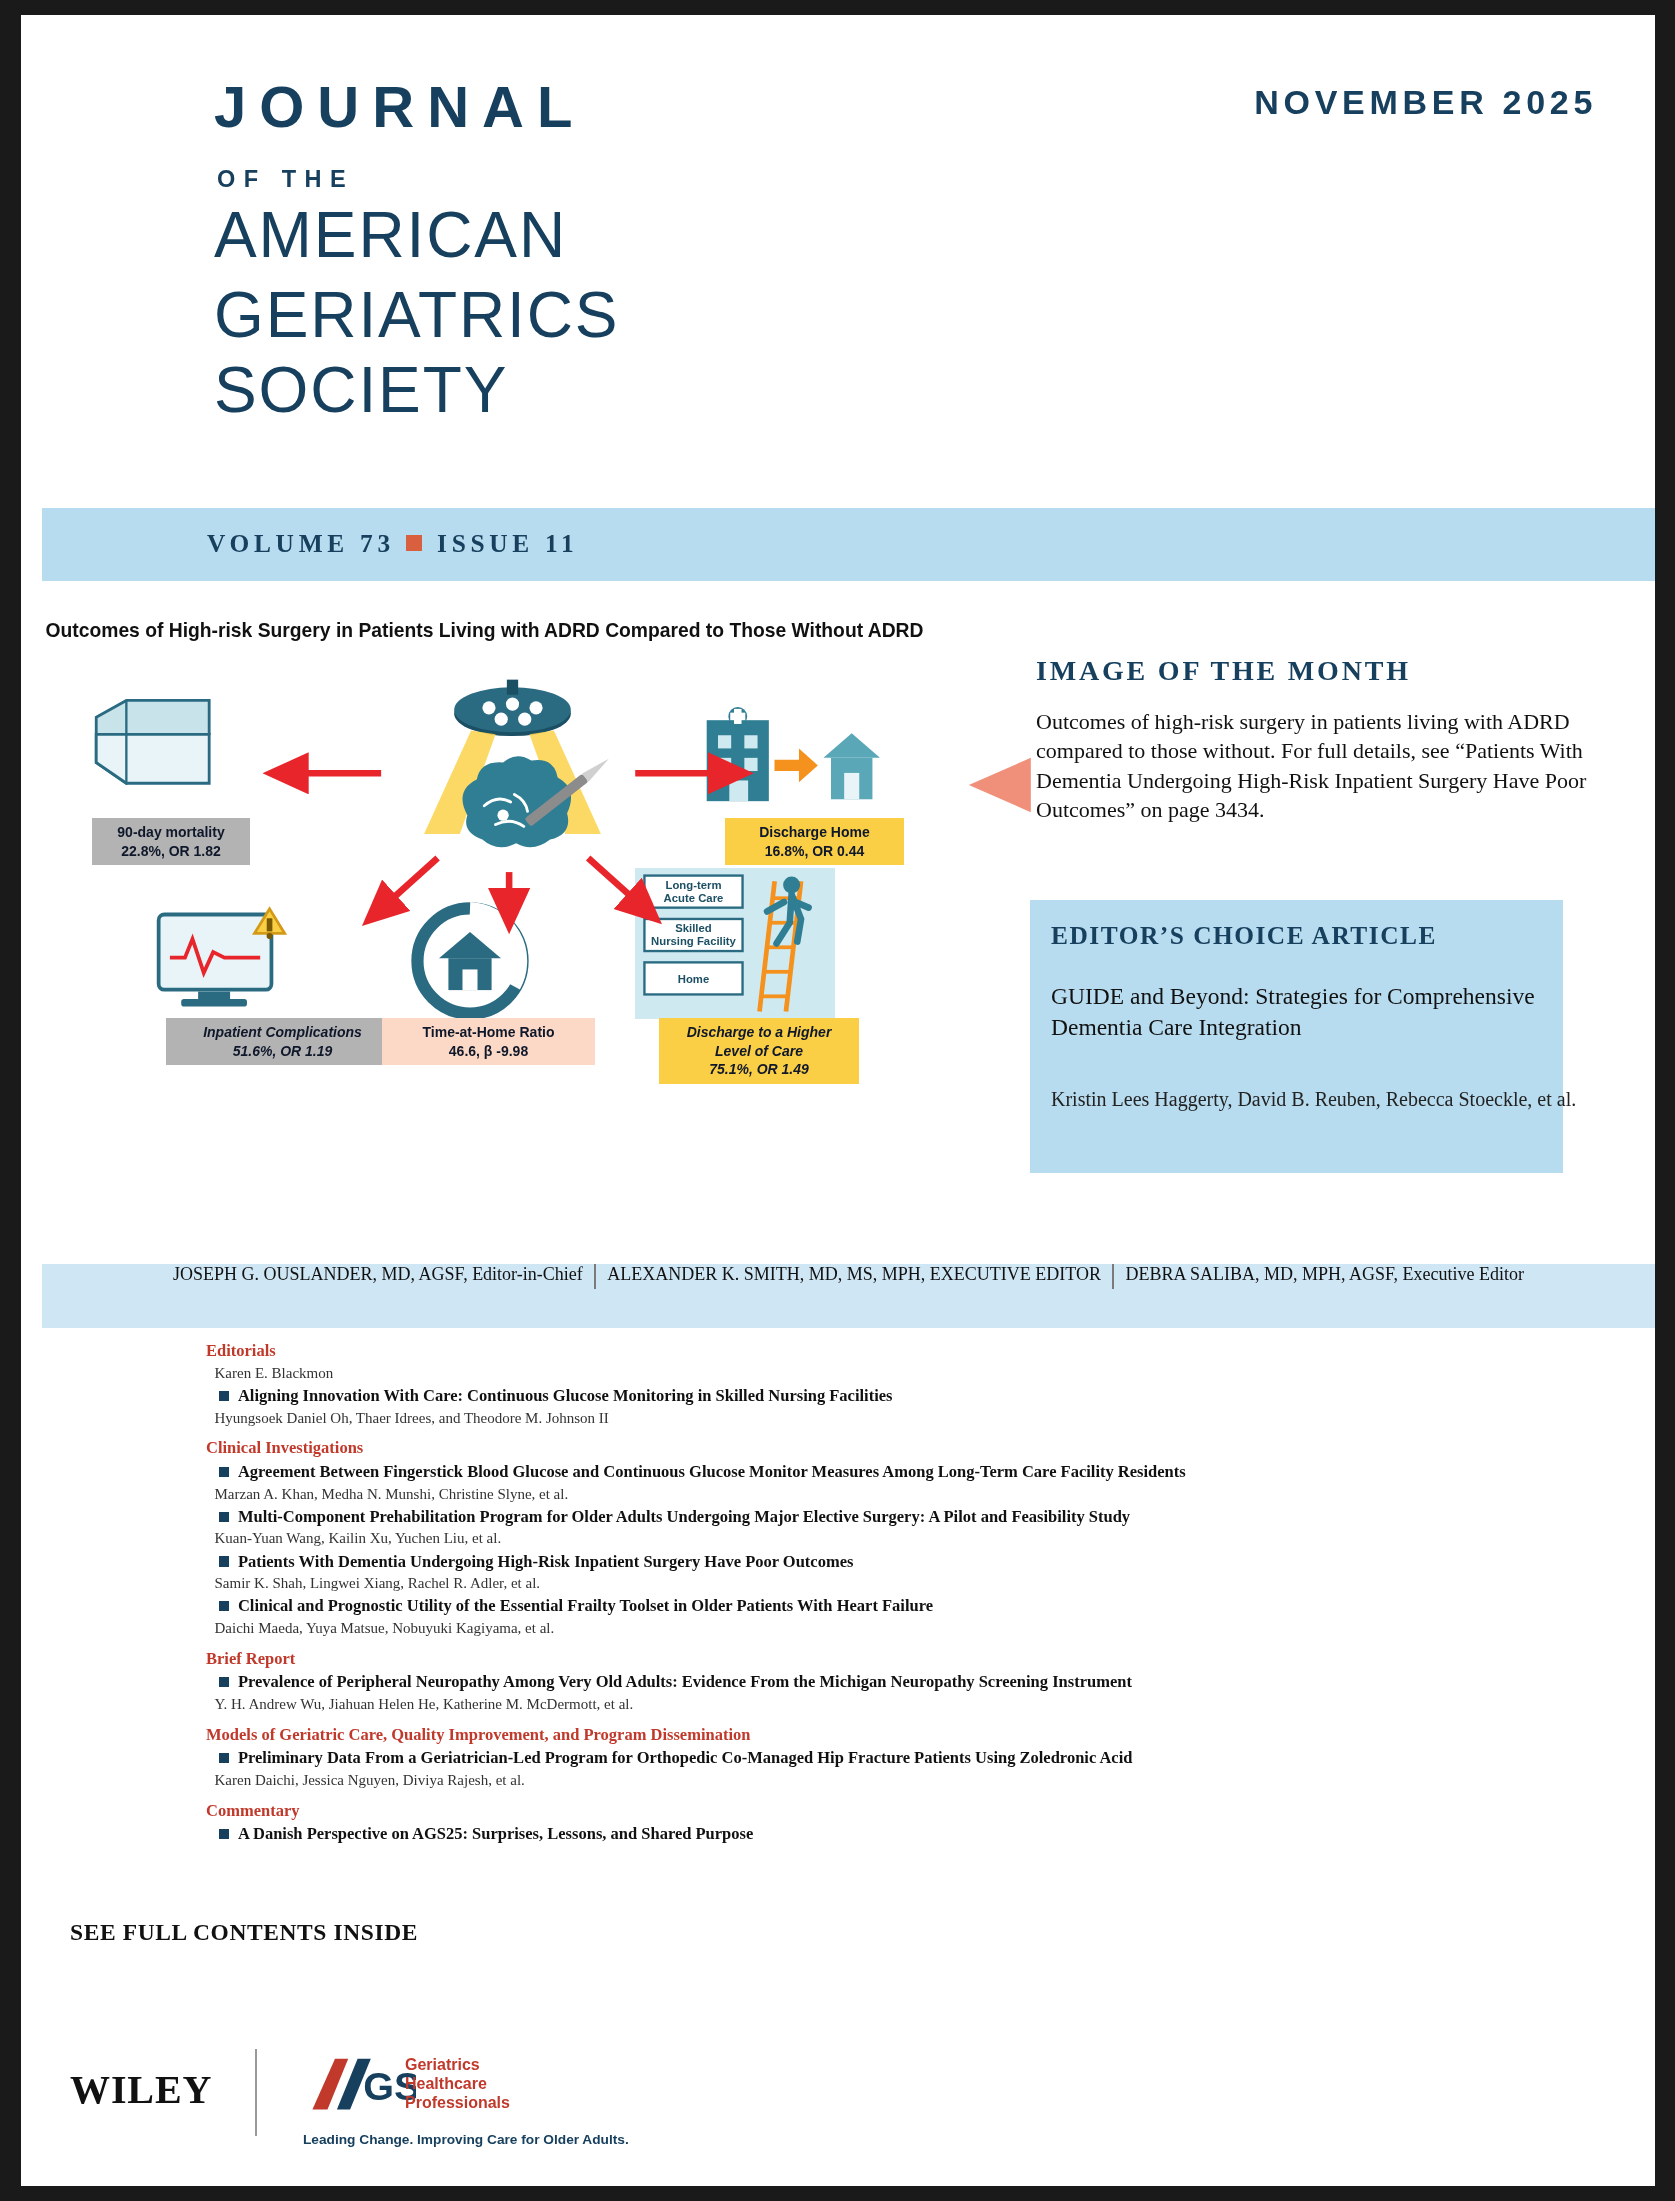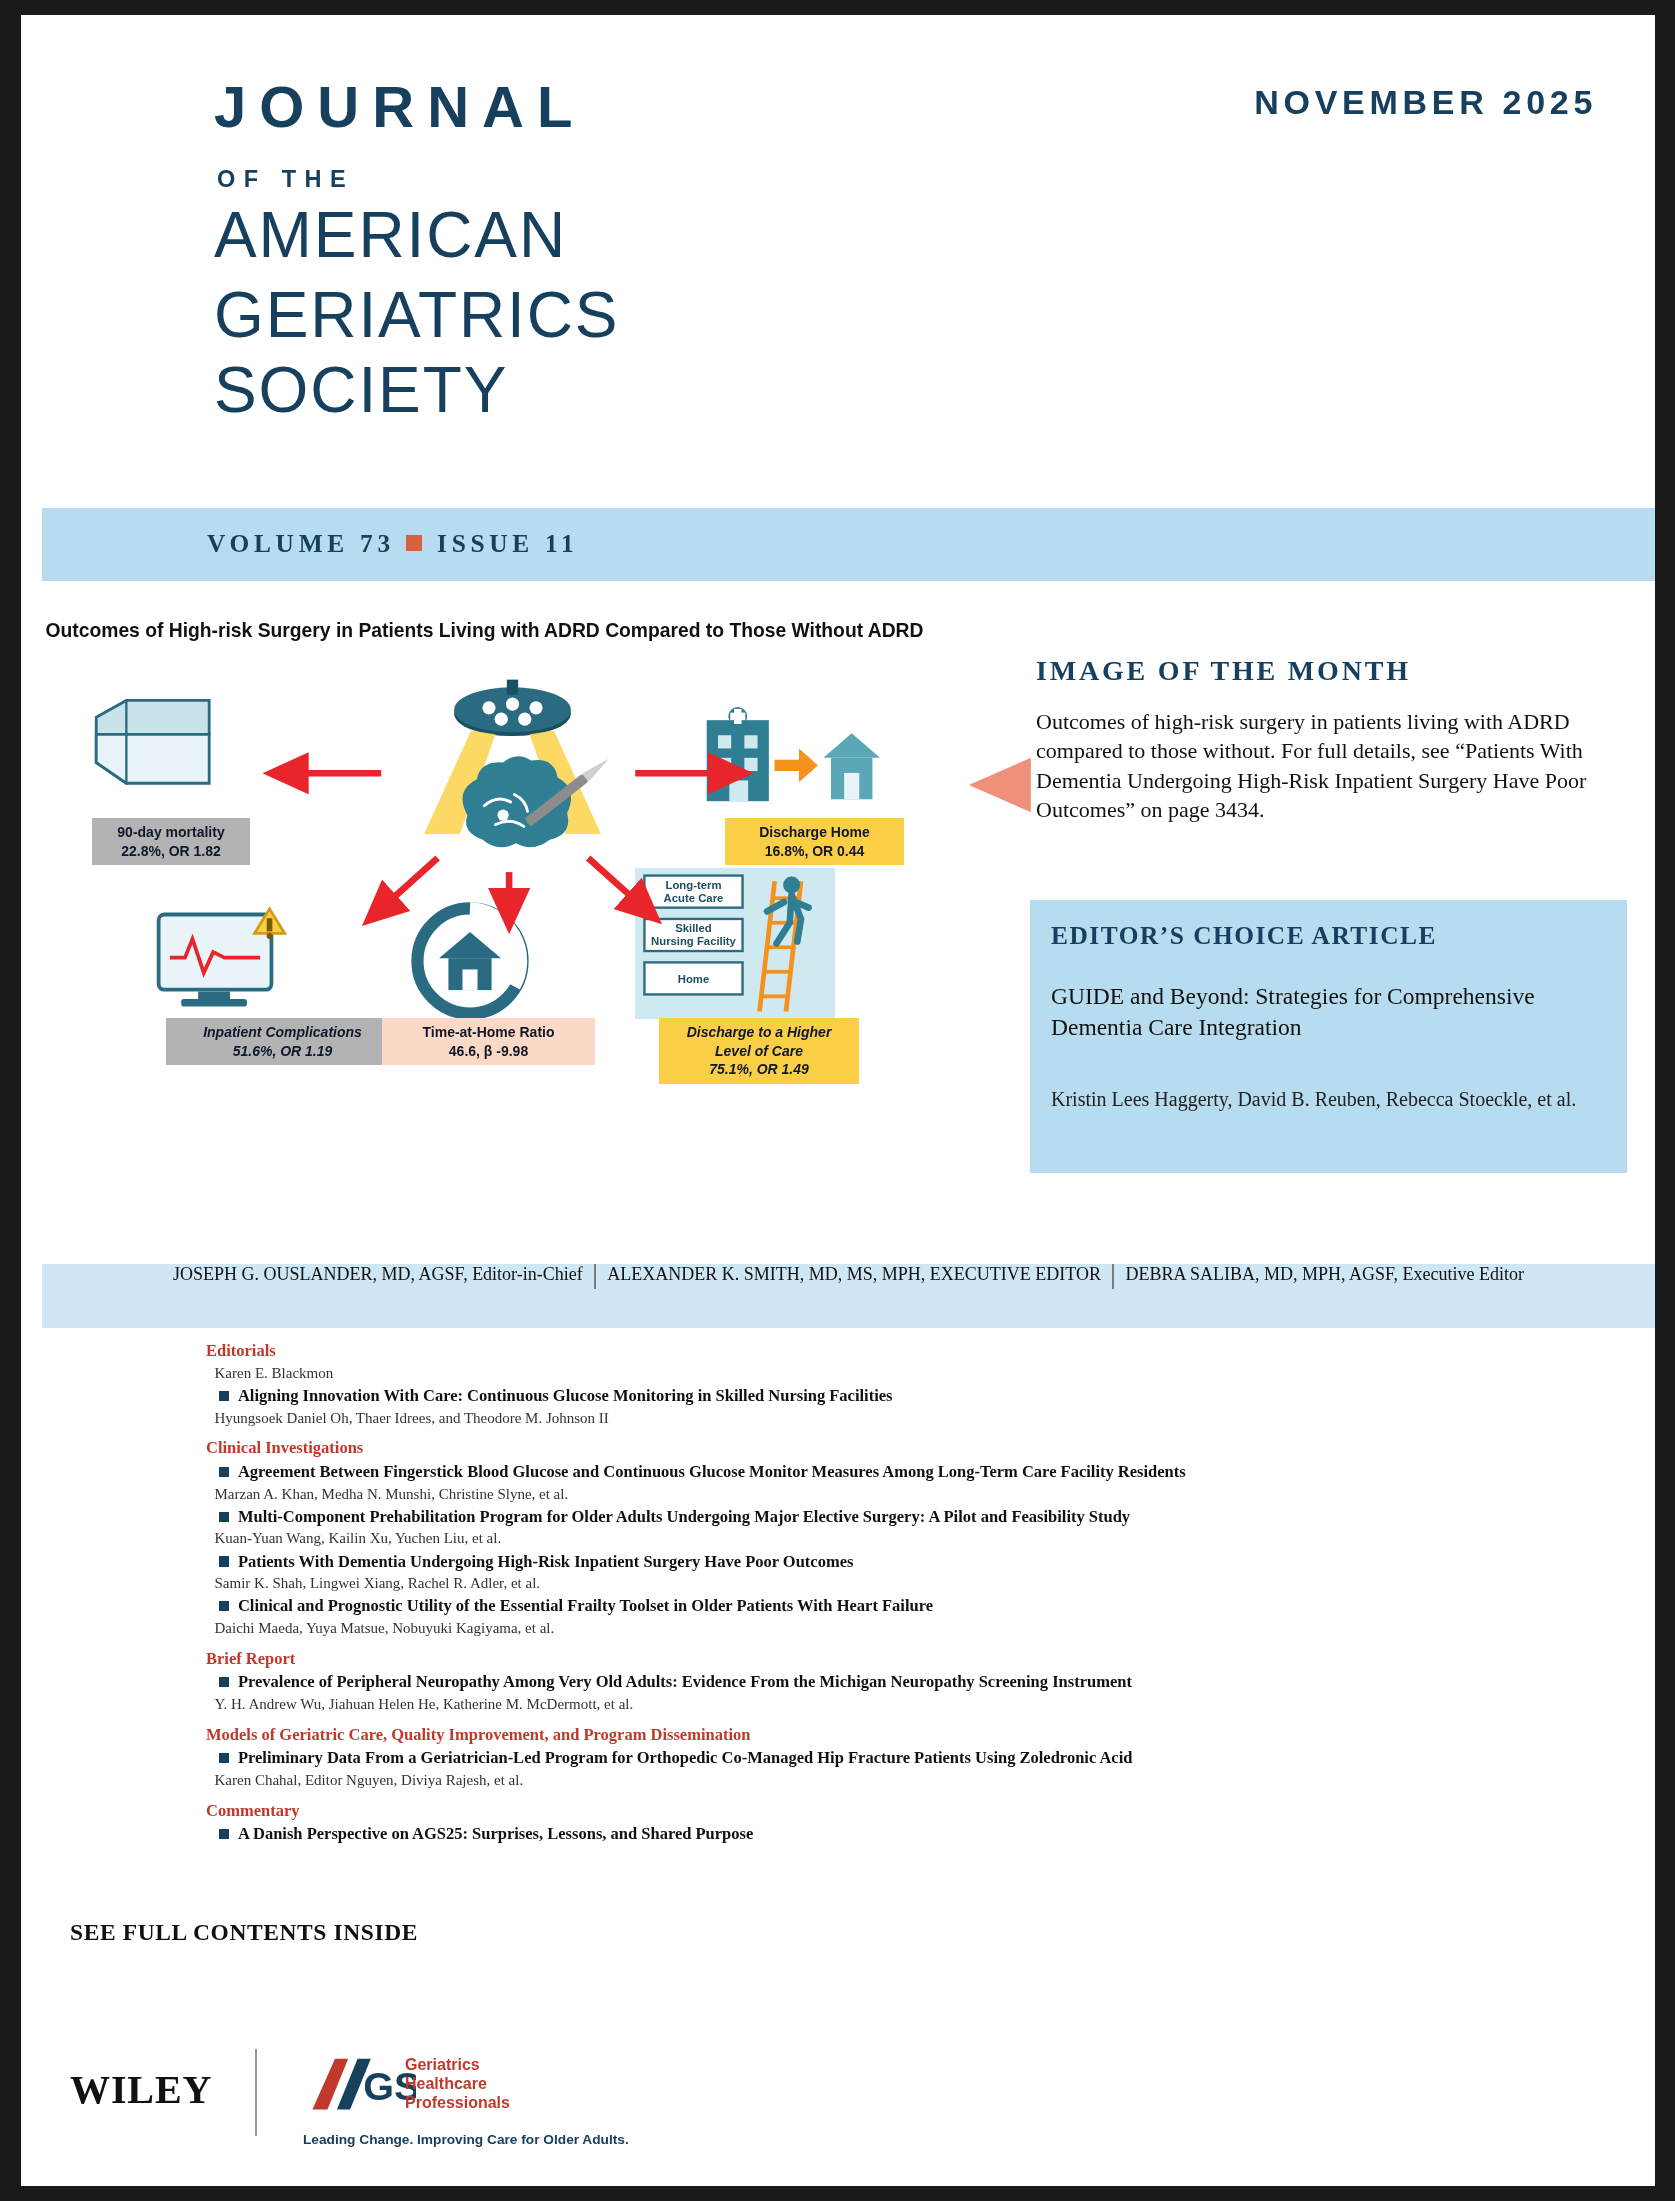--- a/index.html
+++ b/index.html
@@ -156,21 +156,21 @@
     width: 584px;
     color: #111;
     font-family: "Liberation Serif", serif;
     font-size: 22px;
     line-height: 1.33;
   }
   .ec-box {
     position: absolute;
     left: 1009px;
     top: 885px;
-    width: 597px;
+    width: 533px;
     height: 273px;
     background: #b8dcef;
   }
   .ec-title {
     position: absolute;
     left: 21px;
     top: 21px;
     color: #17405e;
     font-family: "Liberation Serif", serif;
     font-weight: bold;
@@ -553,21 +553,21 @@
     </div>
     <div class="toc-authors">Y. H. Andrew Wu, Jiahuan Helen He, Katherine M. McDermott, et al.</div>
 
     <div class="toc-sec">Models of Geriatric Care, Quality Improvement, and Program Dissemination</div>
     <div class="toc-item">
       <div class="toc-bullet"></div>
       <div class="toc-texts">
         <div class="toc-title">Preliminary Data From a Geriatrician-Led Program for Orthopedic Co-Managed Hip Fracture Patients Using Zoledronic Acid</div>
       </div>
     </div>
-    <div class="toc-authors">Karen Chahal, Editor Nguyen, Diviya Rajesh, et al.</div>
+    <div class="toc-authors">Karen Daichi, Jessica Nguyen, Diviya Rajesh, et al.</div>
 
     <div class="toc-sec">Commentary</div>
     <div class="toc-item">
       <div class="toc-bullet"></div>
       <div class="toc-texts">
         <div class="toc-title">A Danish Perspective on AGS25: Surprises, Lessons, and Shared Purpose</div>
       </div>
     </div>
   </div>
 

